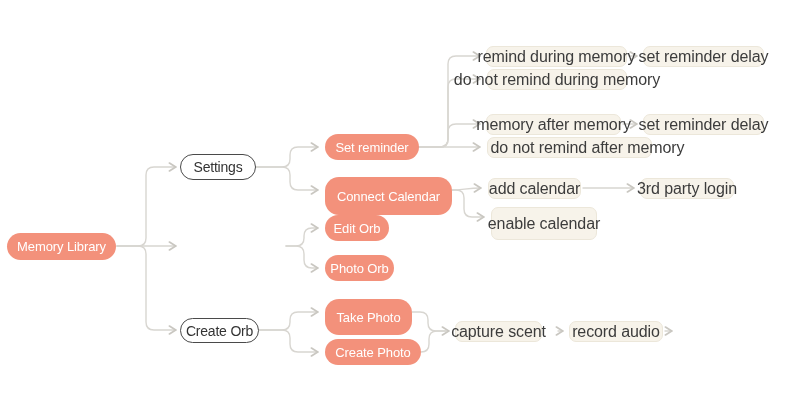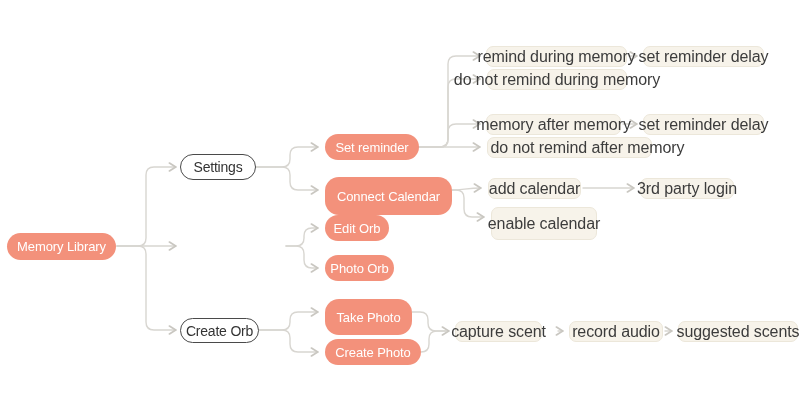--- a/index.html
+++ b/index.html
@@ -77,15 +77,14 @@
   <div class="node leaf" style="left:643px;top:46px;width:121px;height:21px;">set reminder delay</div>
   <div class="node leaf" style="left:487px;top:69px;width:140px;height:21px;">do not remind during memory</div>
   <div class="node leaf" style="left:486px;top:114px;width:135px;height:21px;">memory after memory</div>
   <div class="node leaf" style="left:643px;top:114px;width:121px;height:21px;">set reminder delay</div>
   <div class="node leaf" style="left:487px;top:137px;width:165px;height:21px;padding-left:36px;">do not remind after memory</div>
   <div class="node leaf" style="left:488px;top:178px;width:93px;height:21px;">add calendar</div>
   <div class="node leaf" style="left:640px;top:178px;width:94px;height:21px;">3rd party login</div>
   <div class="node leaf" style="left:491px;top:207px;width:106px;height:33px;">enable calendar</div>
   <div class="node leaf" style="left:455px;top:321px;width:87px;height:21px;">capture scent</div>
   <div class="node leaf" style="left:569px;top:321px;width:94px;height:21px;">record audio</div>
-  <div class="node leaf" style="left:678px;top:321px;width:120px;height:21px;">suggested scents</div>
 
 </div>
 
 </body></html>

